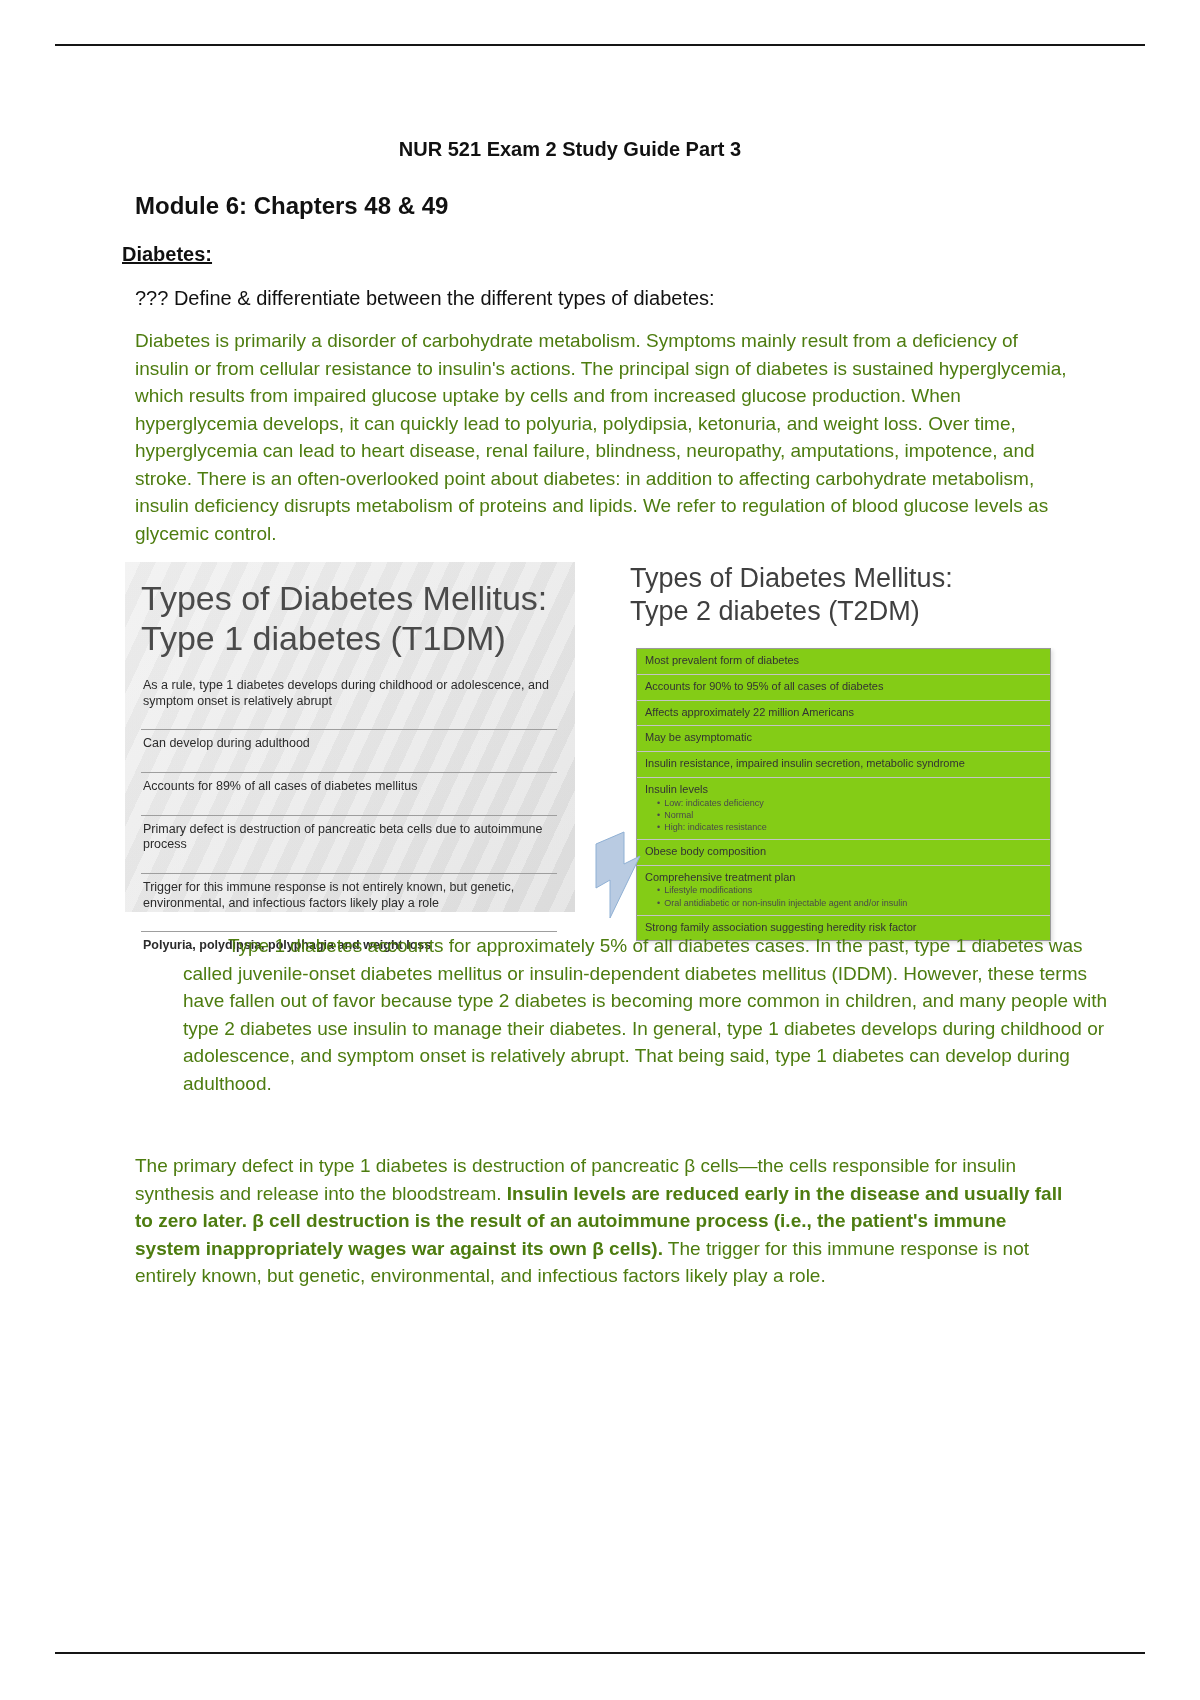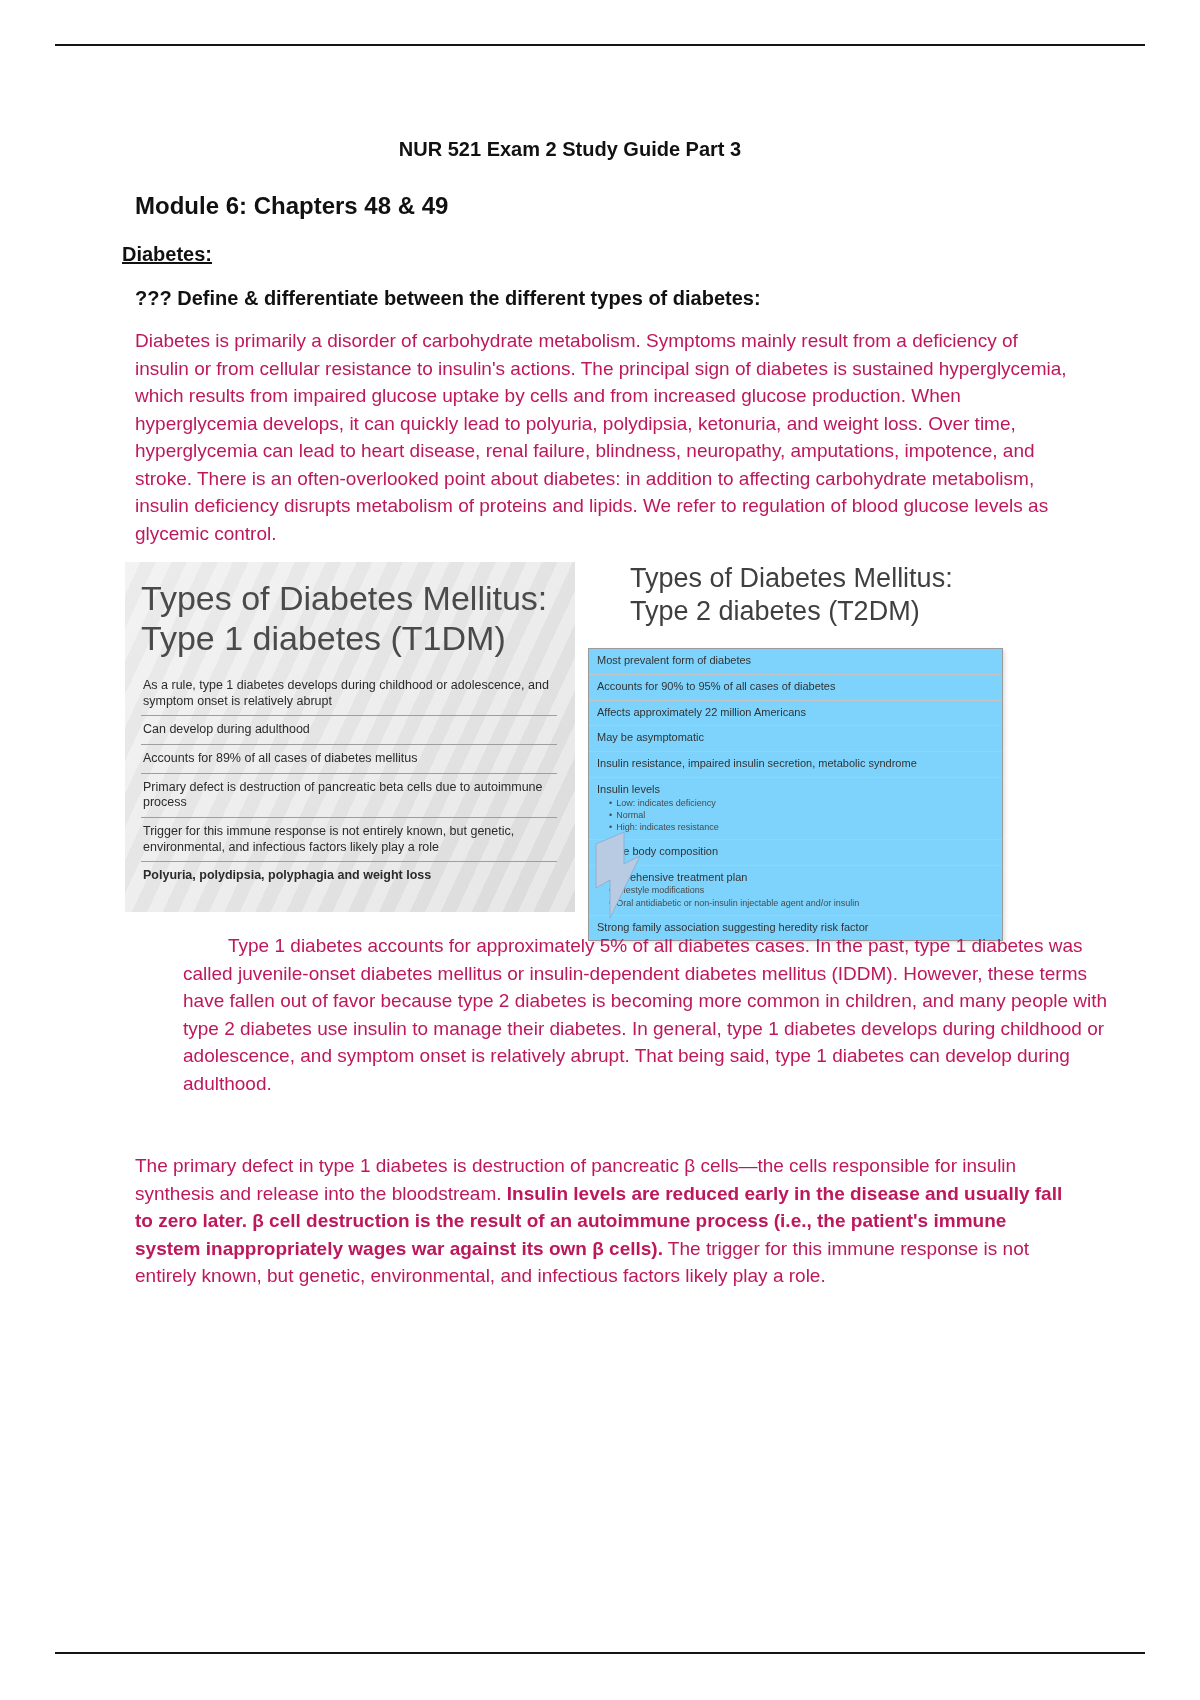--- a/index.html
+++ b/index.html
@@ -47,30 +47,30 @@
     font-size: 20px;
     font-weight: bold;
     text-decoration: underline;
     color: #111;
   }
   .question-heading {
     position: absolute;
     top: 287px;
     left: 135px;
     font-size: 20px;
-    font-weight: bold;
+    font-weight: normal;
     color: #111;
   }
   .para {
     position: absolute;
     left: 135px;
     width: 938px;
     font-size: 19px;
     line-height: 27.5px;
-    color: #be185d;
+    color: #4d7c0f;
     text-align: left;
   }
   .para-1 { top: 327px; }
   .para-2 { top: 932px; text-indent: 45px; margin-left: 48px; }
   .para-3 { top: 1152px; }
   .para-3 b { font-weight: bold; }
 
   
   .slide-t1dm {
     position: absolute;
@@ -88,42 +88,42 @@
     font-size: 34px;
     line-height: 1.18;
     color: #4a4a4a;
     font-weight: 400;
     margin-bottom: 14px;
   }
   .t1dm-item {
     font-size: 12.5px;
     line-height: 1.25;
     color: #2b2b2b;
-    padding: 6px 2px 6px 2px;
+    padding: 6px 2px 20px 2px;
     border-bottom: 1px solid #9e9e9e;
   }
   .t1dm-item.bold { font-weight: bold; border-bottom: none; }
 
   
   .slide-t2dm-title {
     position: absolute;
     left: 630px;
     top: 562px;
     width: 380px;
     font-size: 27px;
     line-height: 1.22;
     color: #3f3f3f;
     font-weight: 400;
   }
   .t2dm-table {
     position: absolute;
-    left: 588px;
+    left: 636px;
     top: 648px;
     width: 415px;
-    background: #7dd3fc;
+    background: #84cc16;
     border: 1px solid #9a9a9a;
     box-sizing: border-box;
     box-shadow: 2px 2px 4px rgba(0,0,0,0.12);
   }
   .t2dm-row {
     padding: 5px 8px 6px 8px;
     border-bottom: 1px solid #c4c4c4;
     font-size: 11px;
     line-height: 1.25;
     color: #333333;

